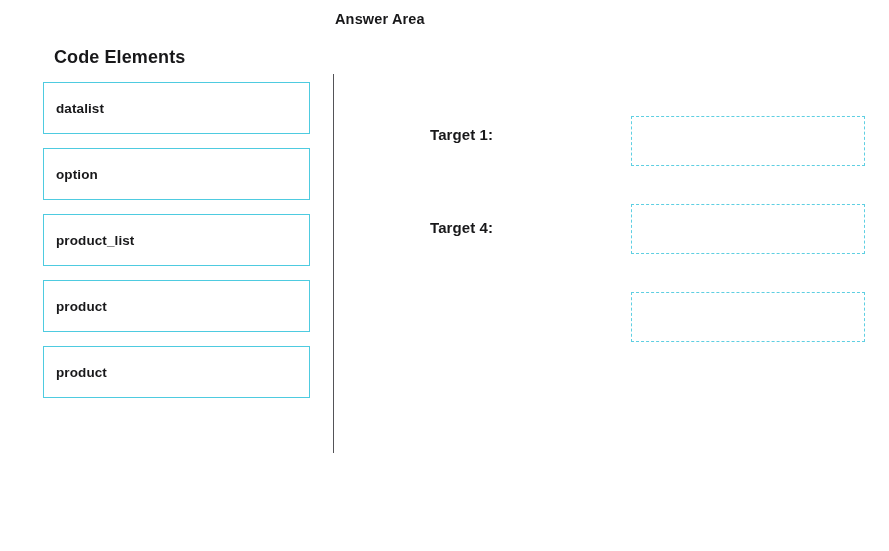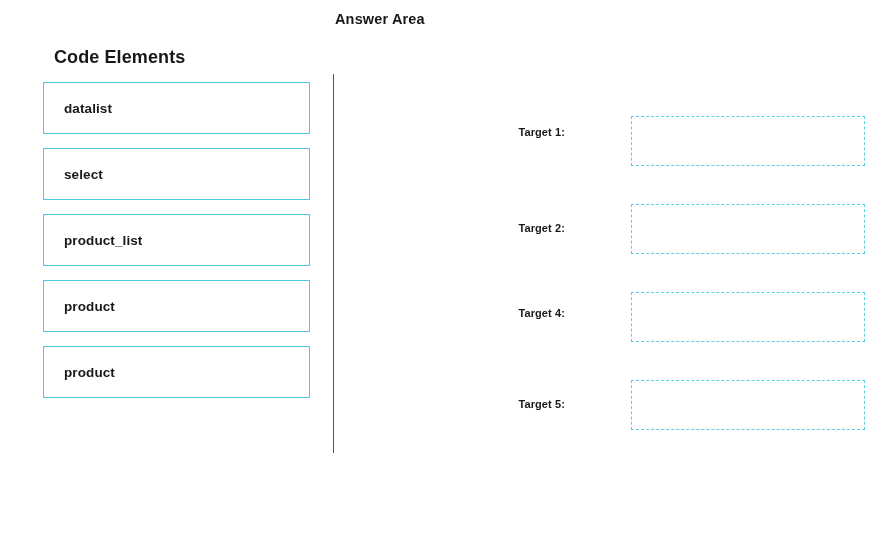--- a/index.html
+++ b/index.html
@@ -63,21 +63,20 @@
     position: relative;
     width: 267px;
     height: 52px;
     box-sizing: border-box;
     border: 1.6px solid #4ecbe0;
     background: #ffffff;
     margin-bottom: 14px;
     display: flex;
     align-items: center;
     cursor: move;
-    padding-left: 8px;
   }
   .code-tile-label {
     padding-left: 12px;
     font-size: 13.5px;
     font-weight: bold;
     color: #18181a;
     letter-spacing: 0.1px;
     white-space: nowrap;
   }
 
@@ -92,22 +91,21 @@
     position: relative;
     height: 50px;
     margin-bottom: 38px;
     display: flex;
     align-items: center;
   }
   .target-label {
     position: absolute;
     left: 0;
     width: 135px;
-    text-align: right;
-    font-size: 11px;
+    font-size: 15px;
     font-weight: bold;
     color: #18181a;
     letter-spacing: 0.1px;
     white-space: pre;
   }
   .target-row.r1 .target-label { top: 10px; }
   .target-row.r2 .target-label { top: 18px; }
   .target-row.r3 .target-label { top: 16px; }
   .target-row.r4 .target-label { top: 15px; }
   .target-row.r5 .target-label { top: 18px; }
@@ -148,53 +146,48 @@
 
   <div class="code-elements-title">Code Elements</div>
 
   <div class="divider"></div>
 
   <div class="code-list">
     <div class="code-tile">
       <span class="code-tile-label">datalist</span>
     </div>
     <div class="code-tile">
-      <span class="code-tile-label">select</span>
+      <span class="code-tile-label">option</span>
     </div>
     <div class="code-tile">
       <span class="code-tile-label">product_list</span>
     </div>
     <div class="code-tile">
       <span class="code-tile-label">product</span>
     </div>
     <div class="code-tile">
       <span class="code-tile-label">product</span>
     </div>
   </div>
 
   <div class="targets">
 
     <div class="target-row r1">
       <span class="target-label">Target 1:</span>
       <div class="drop-zone"></div>
     </div>
 
-    <div class="target-row r2">
-      <span class="target-label">Target 2:</span>
-      <div class="drop-zone"></div>
-    </div>
 
 
     <div class="target-row r4">
       <span class="target-label">Target 4:</span>
       <div class="drop-zone"></div>
     </div>
 
     <div class="target-row r5">
-      <span class="target-label">Target 5:</span>
       <div class="drop-zone"></div>
     </div>
 
   </div>
 
   <div class="watermark">www.passleader.com</div>
 
 </div>
 
 </body></html>

